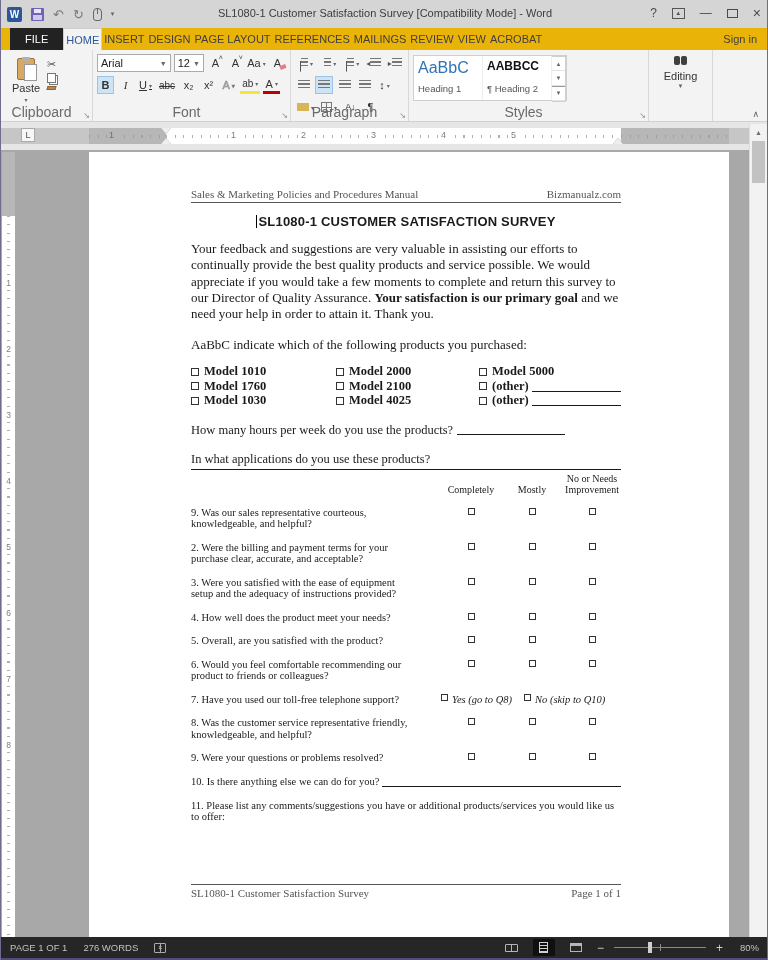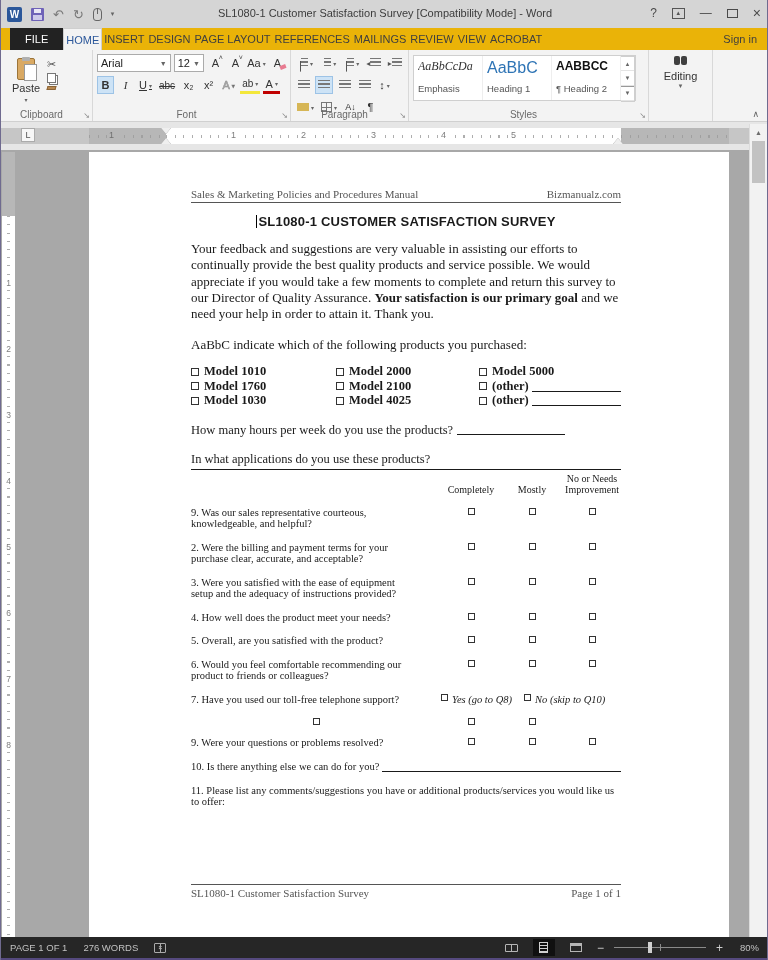--- a/index.html
+++ b/index.html
@@ -28,21 +28,21 @@
   .max-ic{width:11px;height:9px;border:1px solid #4a4a4a;}
   
   .tabsrow{position:absolute;left:0;top:28px;width:768px;height:22px;background:#eab308;display:flex;align-items:flex-end;}
   .tab-file{height:22px;padding:0 15px;background:#222;color:#fff;font-size:11px;display:flex;align-items:center;margin-left:9px;}
   .tab{height:22px;padding:0 2px;font-size:11px;color:#3f3f3f;display:flex;align-items:center;}
   .tab.active{background:#f3f3f3;color:#2b579a;border:1px solid #cfcfcf;border-bottom:none;}
   .signin{position:absolute;right:12px;top:5px;font-size:11px;color:#3f3f3f;}
   
   .ribbon{position:absolute;left:0;top:50px;width:768px;height:72px;background:#f3f3f3;border-bottom:1px solid #d0d0d0;display:flex;}
   .rgroup{position:relative;height:100%;border-right:1px solid #d8d8d8;padding:4px 4px 14px 4px;}
-  .glabel{position:absolute;bottom:1px;left:0;right:10px;text-align:center;font-size:10px;color:#6a6a6a;}
+  .glabel{position:absolute;bottom:1px;left:0;right:10px;text-align:center;font-size:14px;color:#6a6a6a;}
   .launcher{position:absolute;right:2px;bottom:1px;font-size:8px;color:#8a8a8a;}
   .collapse{position:absolute;right:10px;bottom:2px;font-size:9px;color:#666;}
   
   .g-clip{width:92px;display:flex;}
   .paste-btn{width:42px;height:52px;display:flex;flex-direction:column;align-items:center;justify-content:center;gap:2px;font-size:11px;color:#333;}
   .clipboard-ic{width:18px;height:22px;background:#d9a963;border:1px solid #9c7438;border-radius:2px;position:relative;}
   .clipboard-ic:before{content:"";position:absolute;left:4px;top:-2px;width:8px;height:4px;background:#b0b0b0;border-radius:1px;}
   .clipboard-ic:after{content:"";position:absolute;right:-3px;bottom:-2px;width:11px;height:15px;background:#fff;border:1px solid #999;}
   .clip-small{display:flex;flex-direction:column;gap:3px;margin-top:4px;}
   .csb{font-size:11px;color:#555;line-height:12px;}
@@ -309,24 +309,20 @@
         <span class="rb" style="font-size:9px;">A↓</span>
         <span class="rb">¶</span>
       </div>
       <span class="glabel">Paragraph</span>
       <span class="launcher">↘</span>
     </div>
 
     <div class="rgroup g-styles">
       <div class="gallery">
         <div class="chip">
-          <span class="prev p-emph">AaBbCcDa</span>
-          <span class="sname">Emphasis</span>
-        </div>
-        <div class="chip">
           <span class="prev p-h1">AaBbC</span>
           <span class="sname">Heading 1</span>
         </div>
         <div class="chip">
           <span class="prev p-h2">AABBCC</span>
           <span class="sname">¶ Heading 2</span>
         </div>
         <div class="gal-btns">
           <span class="gb">▲</span>
           <span class="gb">▼</span>
@@ -542,20 +538,21 @@
               <span class="cb sm"></span>
               <span>Yes (go to Q8)</span>
             </span>
           <span class="sopt">
               <span class="cb sm"></span>
               <span>No (skip to Q10)</span>
             </span>
         </div>
       </div>
       <div class="srow">
+        <div class="sq">8. Was the customer service representative friendly, knowledgeable, and helpful?</div>
         <div class="sc">
             <span class="cb sm"></span>
           </div>
         <div class="sc">
             <span class="cb sm"></span>
           </div>
         <div class="sc">
             <span class="cb sm"></span>
           </div>
       </div>

